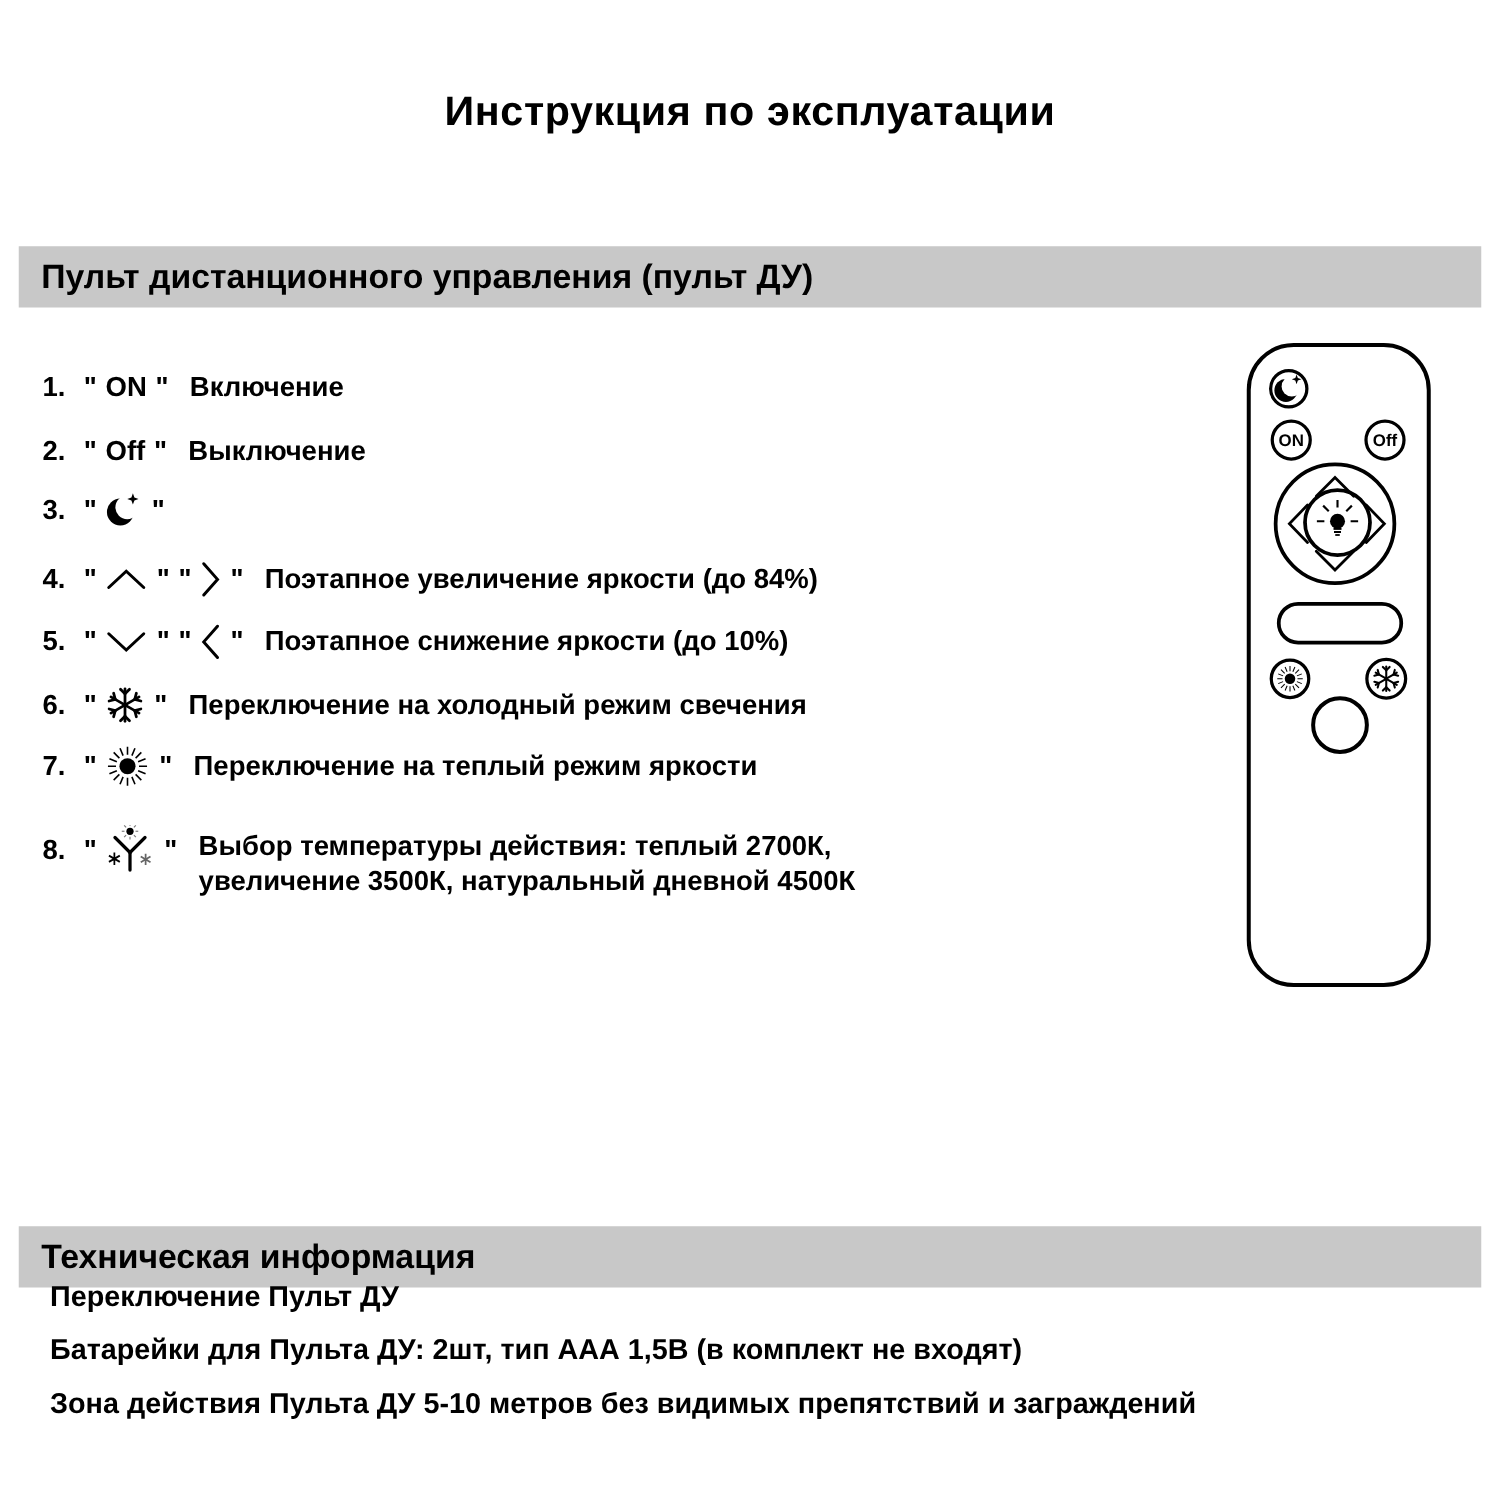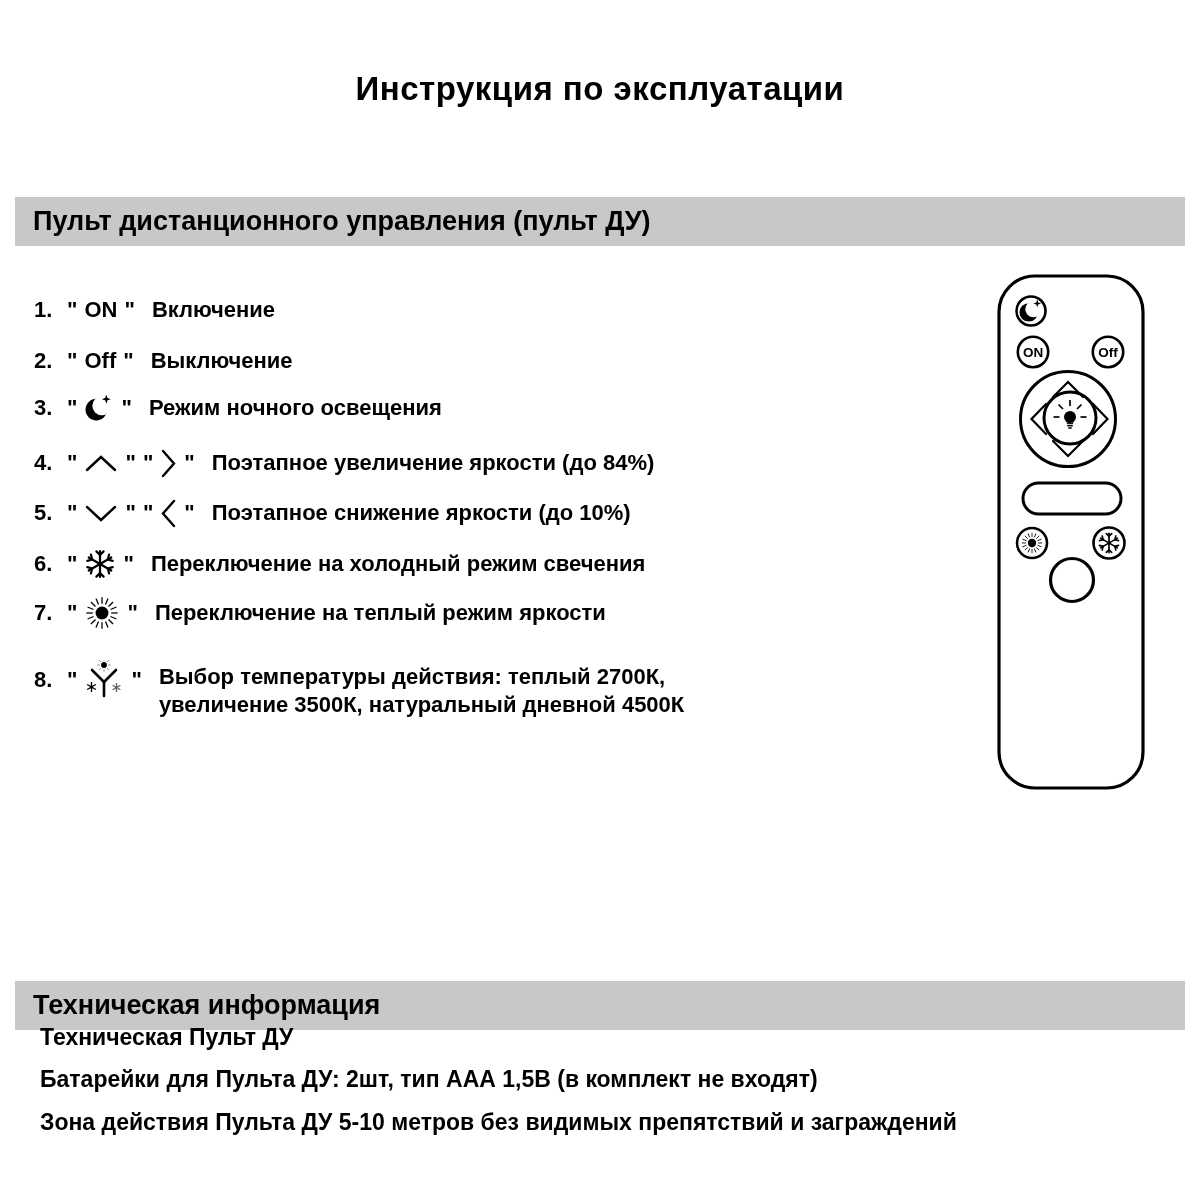--- a/index.html
+++ b/index.html
@@ -120,21 +120,20 @@
   <span class="itext">Выключение</span>
 </div>
 
 <div class="row" style="top:388px">
   <span class="num">3.</span>
   <span class="q">"</span>
   <svg class="icn" width="30" height="32" viewBox="-17 -17 34 34">
       <use href="#moon-def" xlink:href="#moon-def" transform="scale(1.22)"></use>
     </svg>
   <span class="q">"</span>
-  <span class="itext">Режим ночного освещения</span>
 </div>
 
 <div class="row" style="top:443px">
   <span class="num">4.</span>
   <span class="q">"</span>
   <svg class="icn" width="34" height="19" viewBox="0 0 34 19">
       <polyline points="3,16 17,3 31,16" fill="none" stroke="#000" stroke-width="2.4" stroke-linecap="round"></polyline>
     </svg>
   <span class="q">"</span>
   <span class="q">"</span>
@@ -276,15 +275,15 @@
     </g>
 
     <circle cx="76" cy="307" r="21.5" fill="#fff" stroke="#000" stroke-width="3.2"></circle>
   </svg>
 </div>
 
 <div class="banner banner2">
   <span>Техническая информация</span>
 </div>
 
-<div class="tech-line" style="top:1022px">Техническая Пульт ДУ</div>
+<div class="tech-line" style="top:1022px">Переключение Пульт ДУ</div>
 <div class="tech-line" style="top:1064px">Батарейки для Пульта ДУ: 2шт, тип ААА 1,5В (в комплект не входят)</div>
 <div class="tech-line" style="top:1107px">Зона действия Пульта ДУ 5-10 метров без видимых препятствий и заграждений</div>
 
 </body></html>

